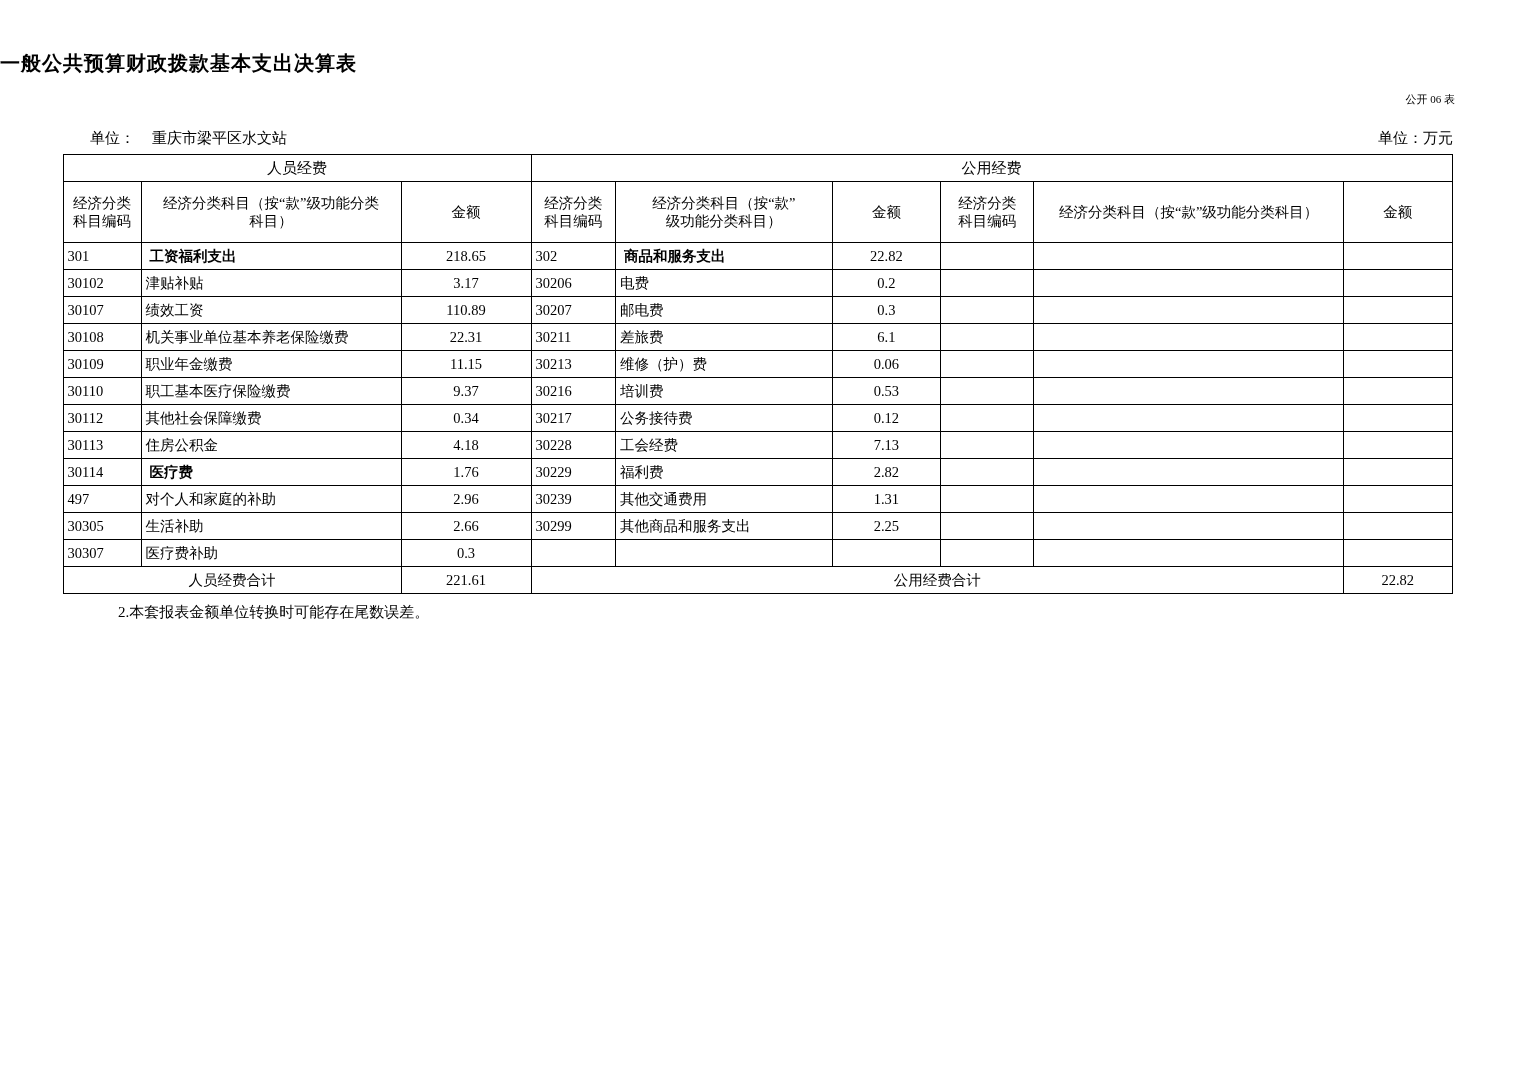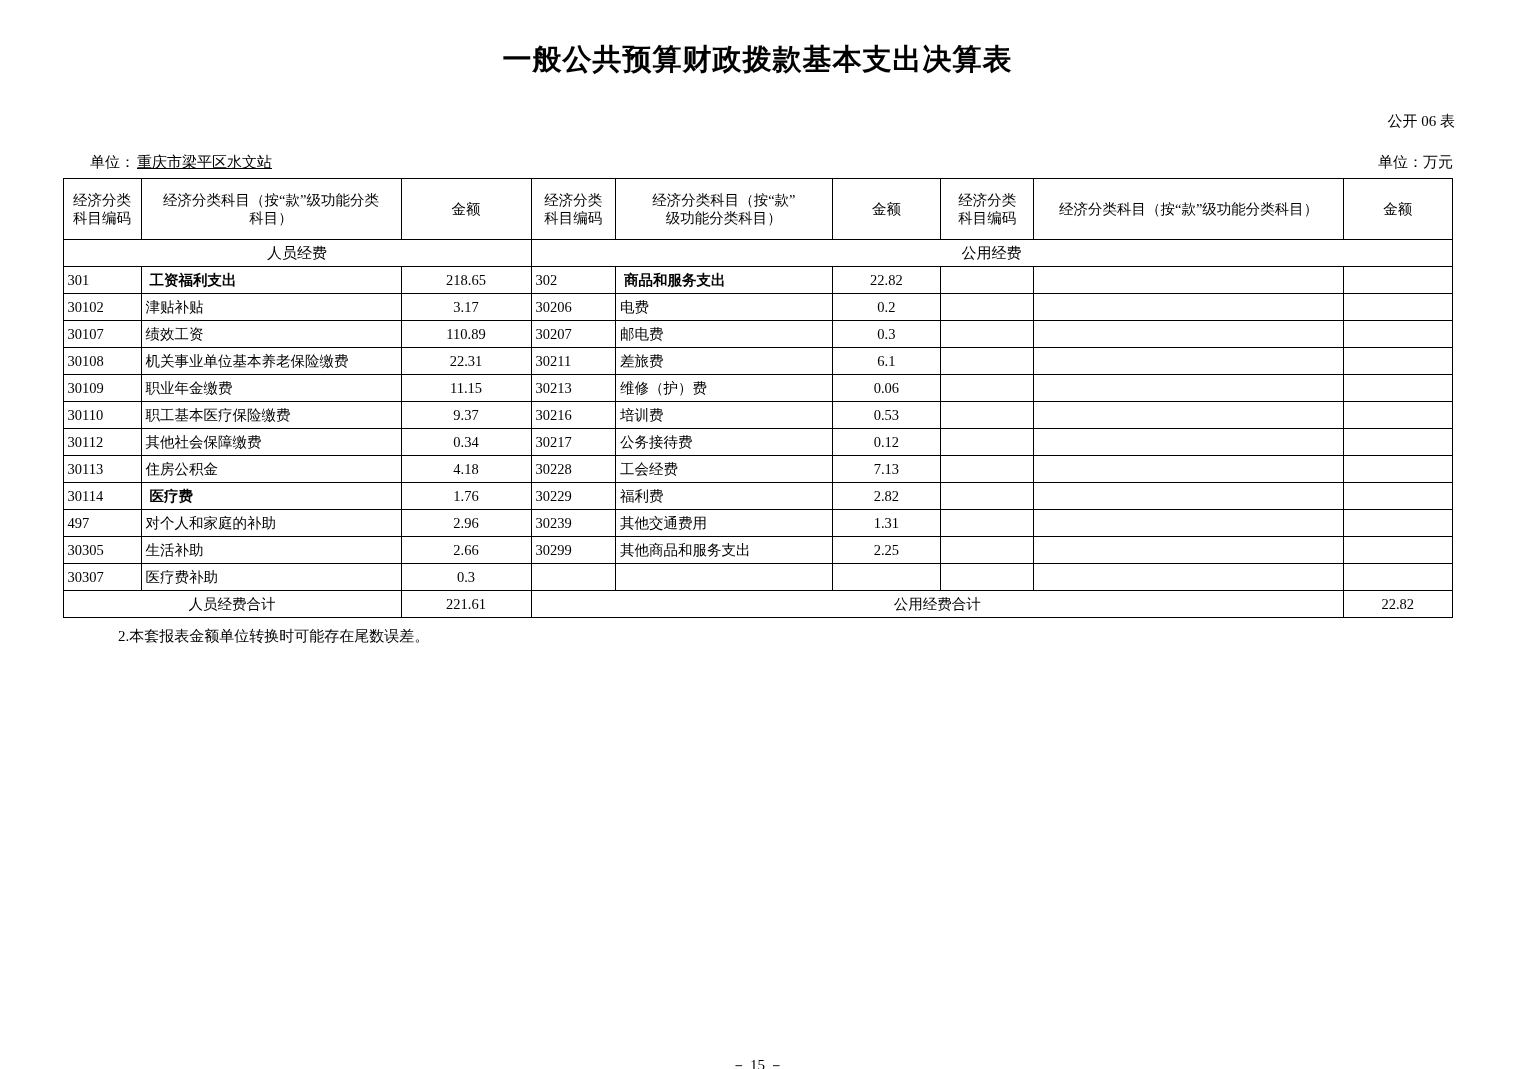--- a/index.html
+++ b/index.html
@@ -15,47 +15,46 @@
     position: relative;
     overflow: hidden;
   }
   .page {
     position: relative;
     width: 1515px;
     height: 1069px;
     box-sizing: border-box;
   }
   .doc-title {
-    text-align: center;
-    font-size: 29px;
+    font-size: 20px;
     font-weight: bold;
     letter-spacing: 1px;
-    margin-top: 40px;
+    margin-top: 50px;
     font-family: "Liberation Serif", "DejaVu Serif", serif;
   }
   .sheet-code {
     text-align: right;
-    font-size: 15px;
-    margin-top: 32px;
+    font-size: 11px;
+    margin-top: 15px;
     padding-right: 60px;
   }
   .meta-row {
     display: flex;
     justify-content: space-between;
     align-items: flex-end;
     font-size: 15px;
     margin-top: 22px;
     padding: 0 62px 0 90px;
   }
   .meta-left {
     white-space: nowrap;
   }
   .meta-left .unit-name {
-    text-decoration: underline;
     padding: 0 2px;
+    margin-left: 15px;
   }
   .meta-right {
     white-space: nowrap;
   }
   table.main {
     border-collapse: collapse;
     width: 1390px;
     margin: 6px auto 0 auto;
     table-layout: fixed;
     font-size: 14.5px;
@@ -146,20 +145,24 @@
       <col style="width:120px">
       <col style="width:78px">
       <col style="width:200px">
       <col style="width:100px">
       <col style="width:86px">
       <col style="width:286px">
       <col style="width:100px">
     </colgroup>
     <tbody>
       <tr>
+        <td class="grp-head" colspan="3">人员经费</td>
+        <td class="grp-head" colspan="6">公用经费</td>
+      </tr>
+      <tr>
         <td class="col-head">
           <div>经济分类</div>
           <div>科目编码</div>
         </td>
         <td class="col-head">
           <div>经济分类科目（按“款”级功能分类</div>
           <div>科目）</div>
         </td>
         <td class="col-head">金额</td>
         <td class="col-head">
@@ -170,24 +173,20 @@
           <div>经济分类科目（按“款”</div>
           <div>级功能分类科目）</div>
         </td>
         <td class="col-head">金额</td>
         <td class="col-head">
           <div>经济分类</div>
           <div>科目编码</div>
         </td>
         <td class="col-head">经济分类科目（按“款”级功能分类科目）</td>
         <td class="col-head">金额</td>
-      </tr>
-      <tr>
-        <td class="grp-head" colspan="3">人员经费</td>
-        <td class="grp-head" colspan="6">公用经费</td>
       </tr>
 
       <tr>
         <td class="cell-code bold">301</td>
         <td class="cell-name lvl1">工资福利支出</td>
         <td class="cell-amt">218.65</td>
         <td class="cell-code bold">302</td>
         <td class="cell-name lvl1">商品和服务支出</td>
         <td class="cell-amt">22.82</td>
         <td class="empty-cell"></td>

